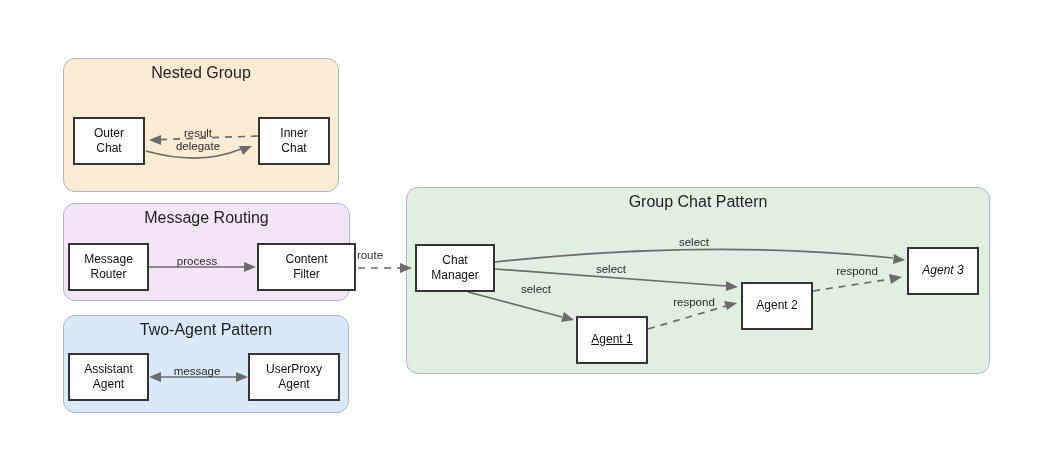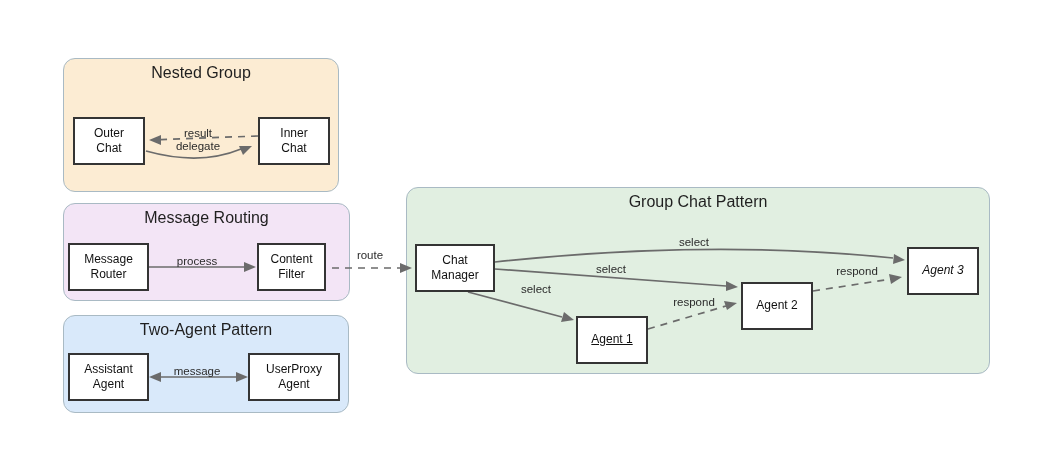--- a/index.html
+++ b/index.html
@@ -21,21 +21,21 @@
   }
   .node {
     position:absolute; background:#ffffff; border:2px solid #343434;
     box-sizing:border-box; display:flex; align-items:center; justify-content:center;
     text-align:center; font-size:12px; line-height:1.26; color:#111111;
     white-space:pre-line; z-index:3;
   }
   .n-outer  { left:73px;  top:117px; width:72px; height:48px; }
   .n-inner  { left:258px; top:117px; width:72px; height:48px; }
   .n-router { left:68px;  top:243px; width:81px; height:48px; }
-  .n-filter { left:257px; top:243px; width:69px; height:48px; }
+  .n-filter { left:257px; top:243px; width:99px; height:48px; }
   .n-assist { left:68px;  top:353px; width:81px; height:48px; }
   .n-uproxy { left:248px; top:353px; width:92px; height:48px; }
   .n-cmgr   { left:415px; top:244px; width:80px; height:48px; }
   .n-a1     { left:576px; top:316px; width:72px; height:48px;text-decoration:underline; }
   .n-a2     { left:741px; top:266px; width:72px; height:48px;margin-top:16px; }
   .n-a3     { left:907px; top:247px; width:72px; height:48px;font-style:italic; }
   svg.edges { position:absolute; left:0; top:0; z-index:2; }
   svg.edges path, svg.edges line { stroke:#6b6b6b; stroke-width:1.7; fill:none; }
   svg.edges .dashed { stroke-dasharray:7 6; }
   svg.edges polygon { fill:#6b6b6b; stroke:none; }

